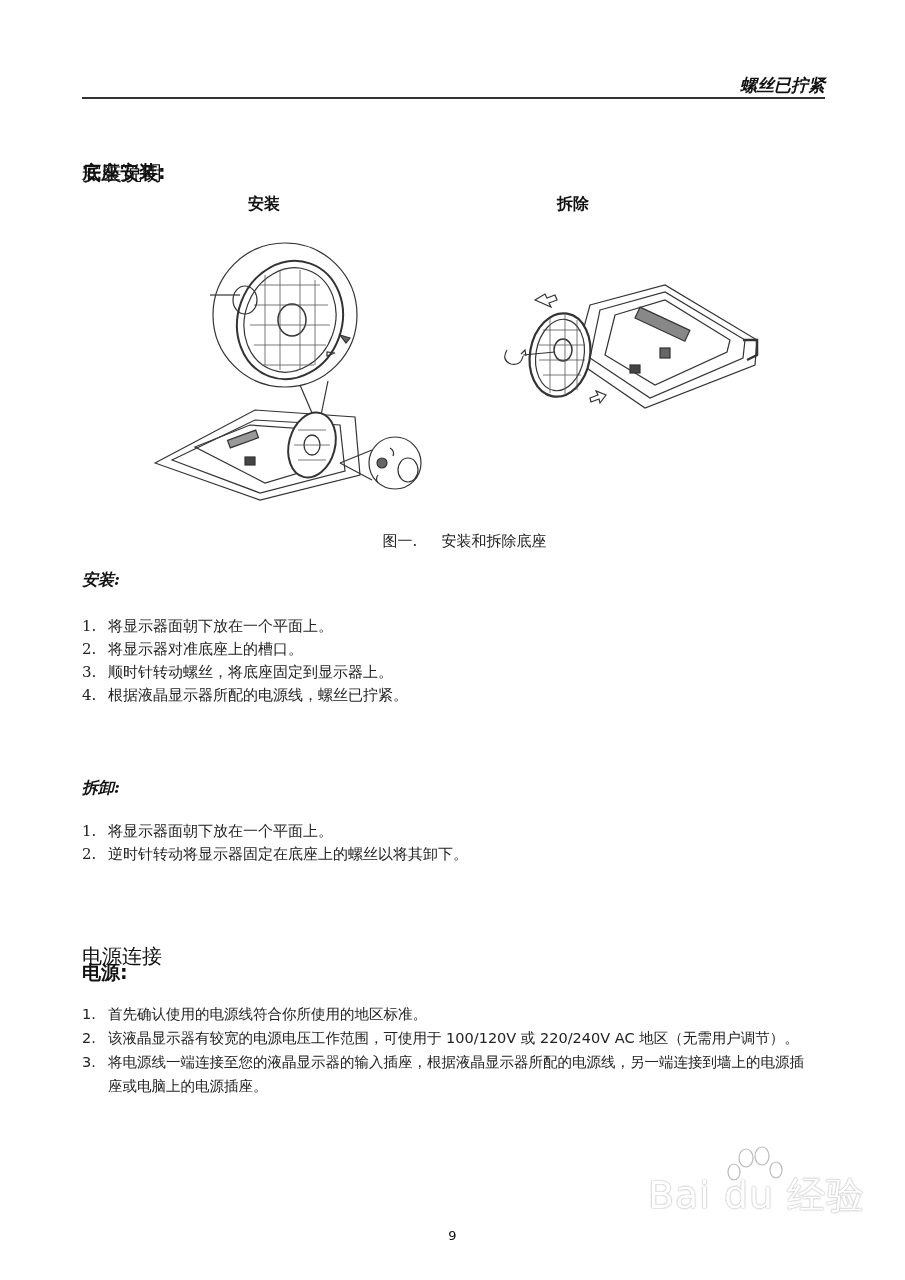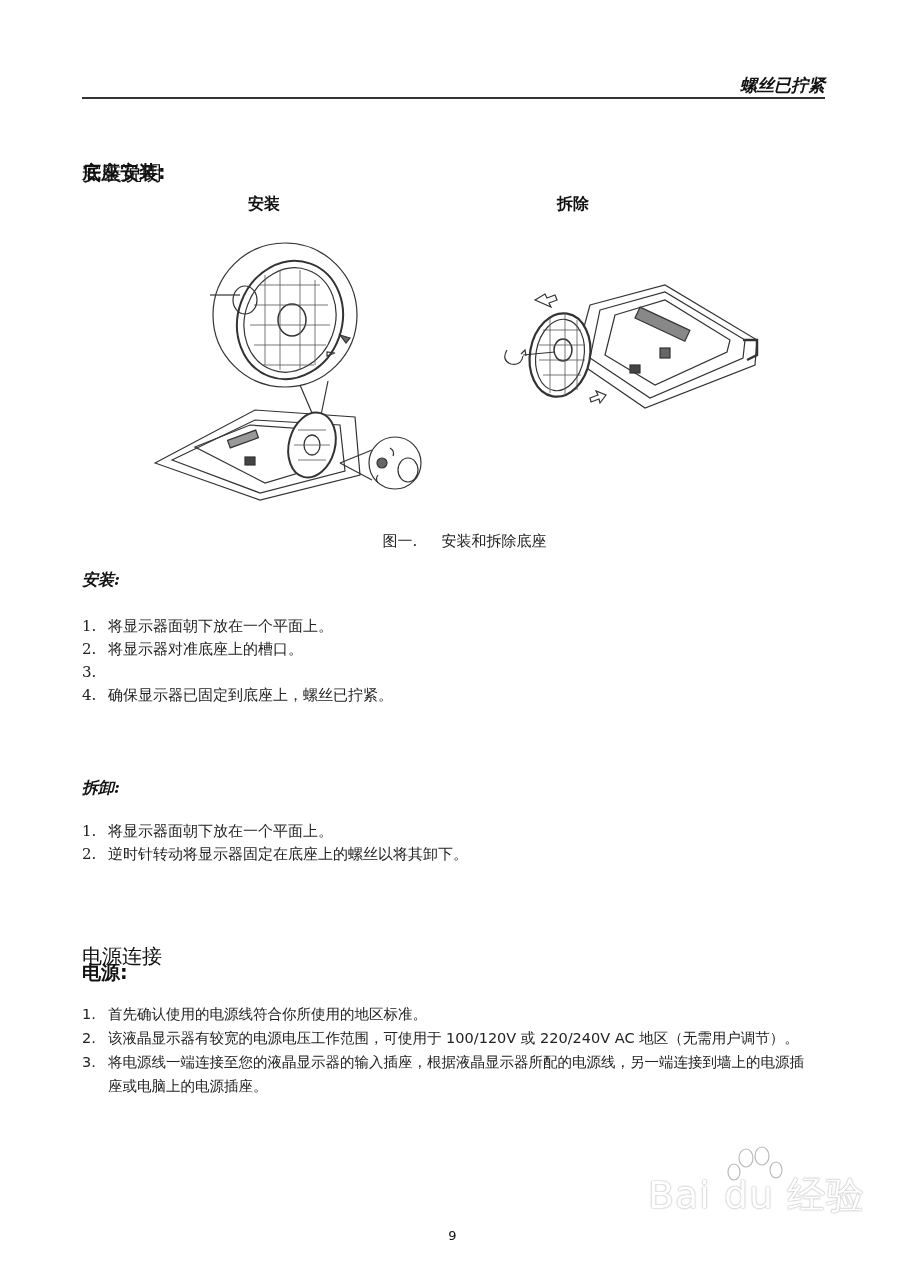--- a/index.html
+++ b/index.html
@@ -148,26 +148,26 @@
     <span class="num">1.</span>
     <span class="txt">将显示器面朝下放在一个平面上。</span>
   </div>
   <div class="item">
     <span class="num">2.</span>
     <span class="txt">将显示器对准底座上的槽口。</span>
   </div>
   <div class="item">
     <span class="num">3.</span>
     <span class="txt">
-      <br>
+      <span>顺时针转动螺丝，将底座固定到显示器上。</span><br>
     </span>
   </div>
   <div class="item">
     <span class="num">4.</span>
-    <span class="txt">确保显示器已固定到底座上，螺丝已拧紧。</span>
+    <span class="txt">根据液晶显示器所配的电源线，螺丝已拧紧。</span>
   </div>
 </div>
 
 <div class="h2i" style="top:778px;">拆卸:</div>
 
 <div class="list" style="top:820px;">
   <div class="item">
     <span class="num">1.</span>
     <span class="txt">将显示器面朝下放在一个平面上。</span>
   </div>

